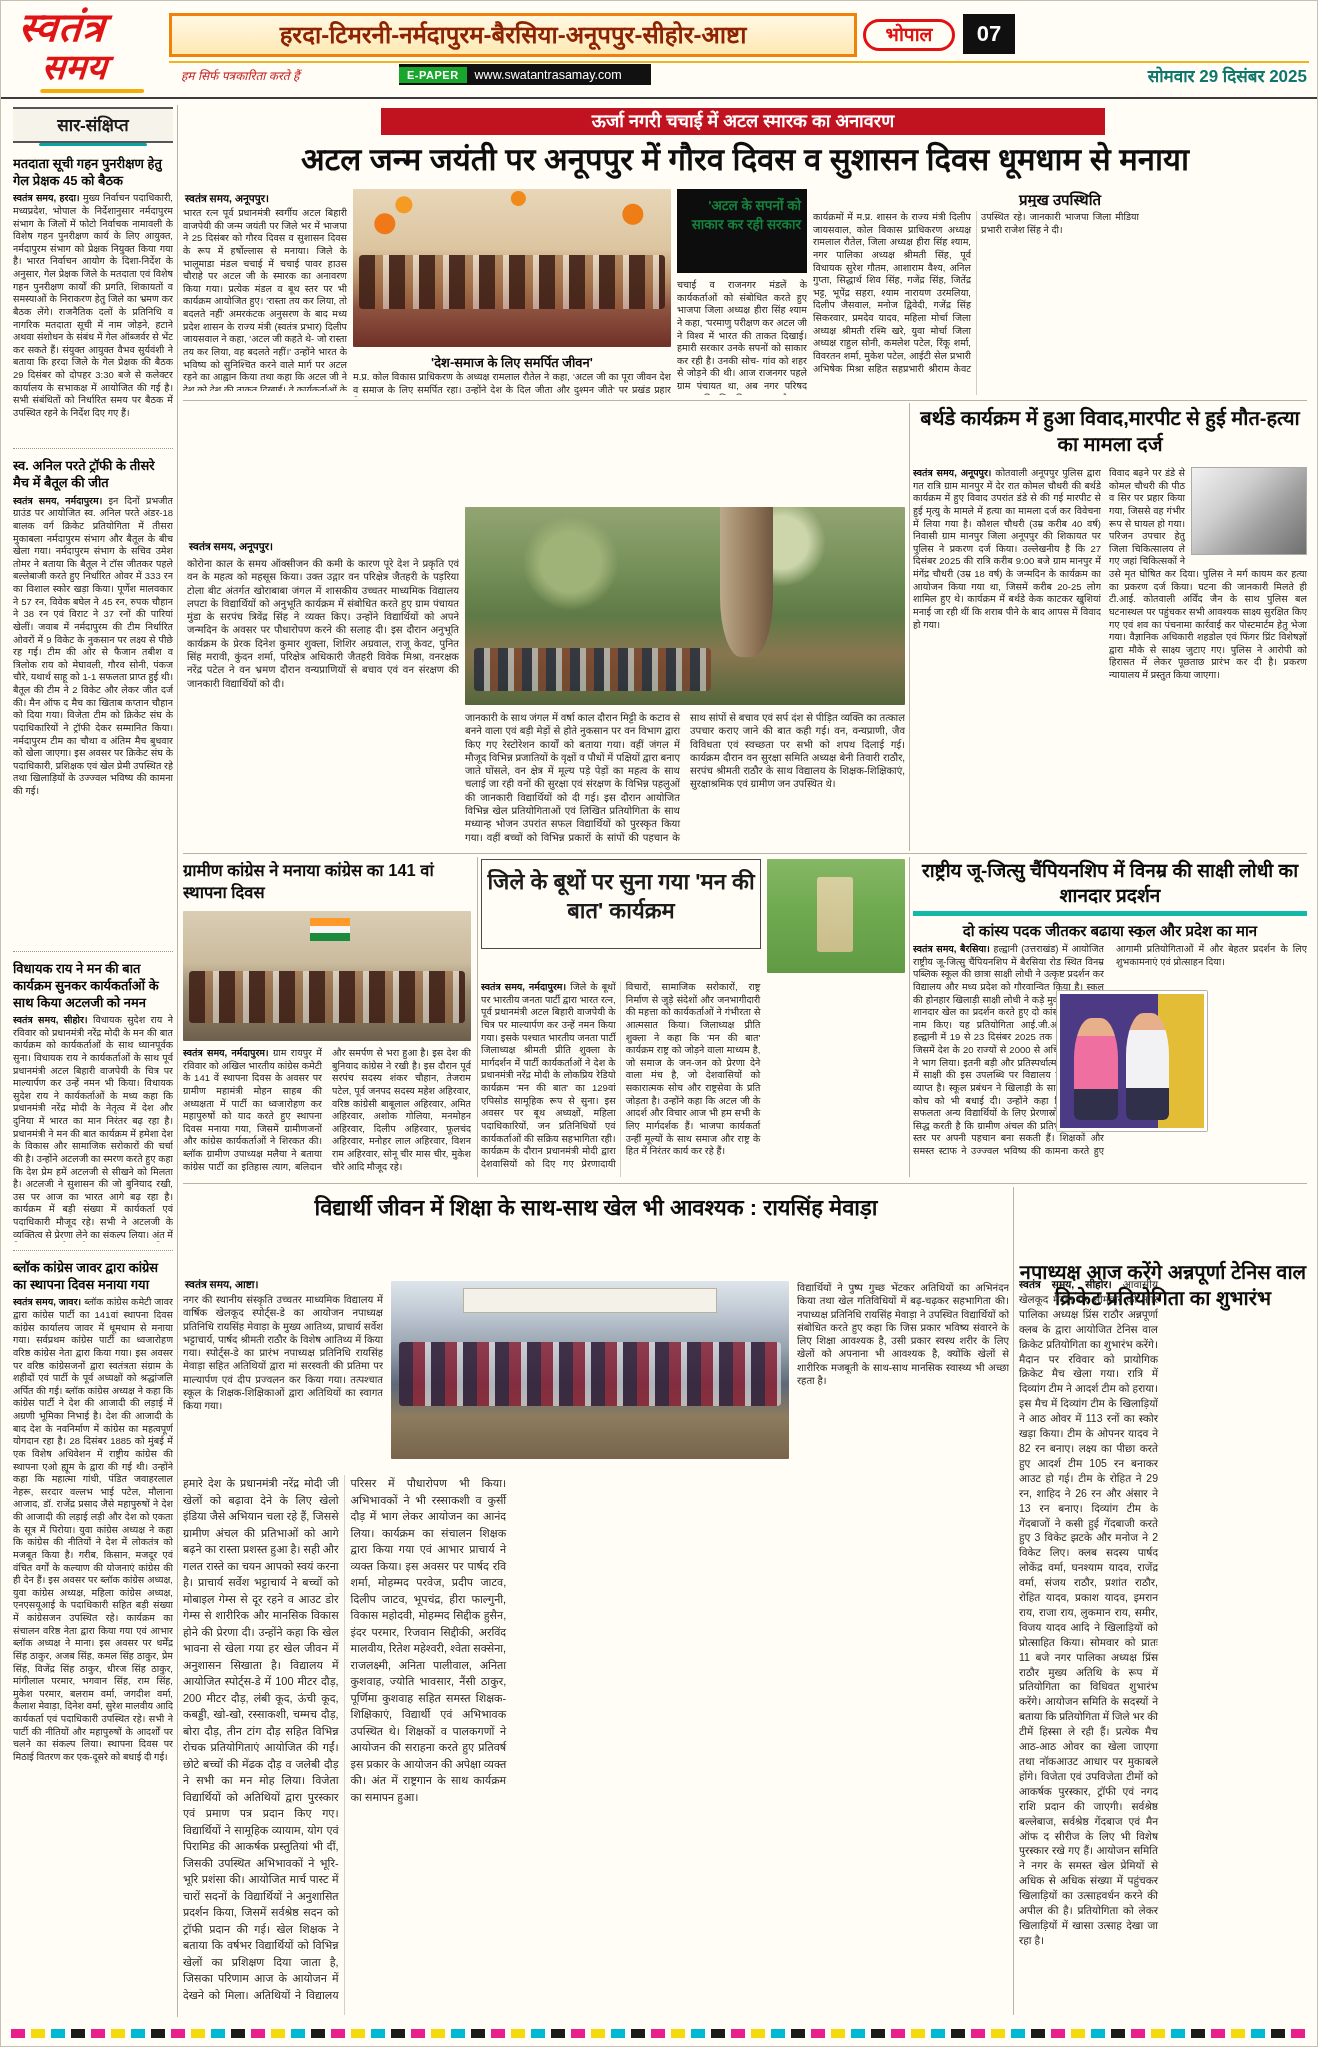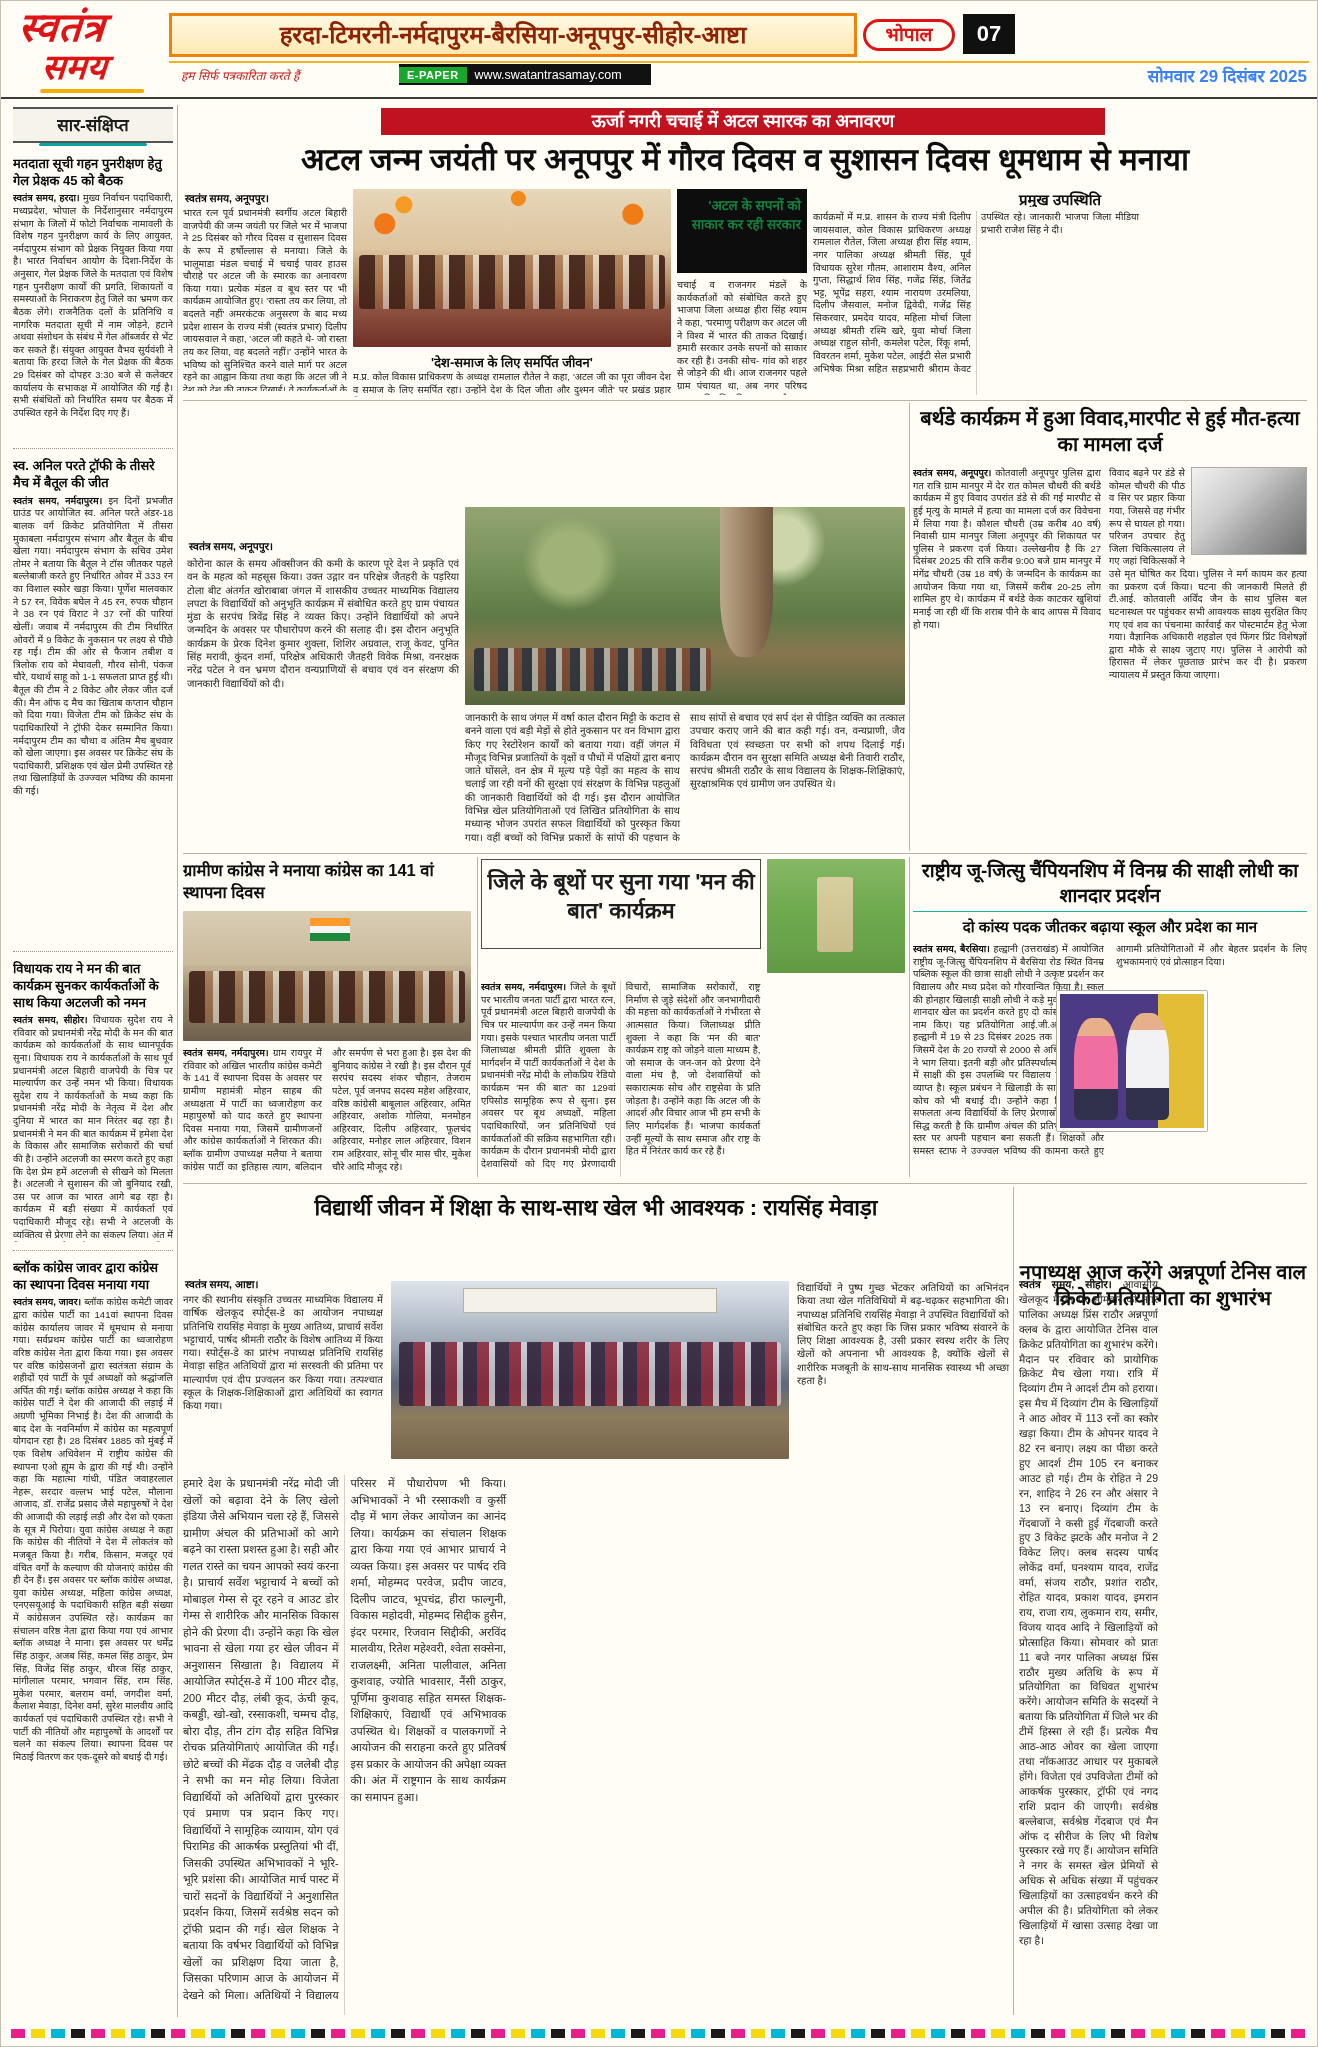--- a/index.html
+++ b/index.html
@@ -17,36 +17,36 @@
 .logo .t2{font-size:35px;margin:2px 0 0 26px}
 .logo .swoosh{width:104px;height:4px;background:#f2ad07;border-radius:3px;margin:5px 0 0 26px}
 .regions{position:absolute;left:168px;top:12px;width:688px;height:44px;border:3px solid #f0820a;background:linear-gradient(180deg,#fff8e2,#ffe9b4);color:#8d2300;font-size:24px;font-weight:bold;text-align:center;line-height:38px;overflow:hidden}
 .edition{position:absolute;left:862px;top:18px;width:92px;height:32px;border:3px solid #e01212;border-radius:17px;color:#e01212;font-size:19px;font-weight:bold;text-align:center;line-height:26px;background:#fffef5}
 .pageno{position:absolute;left:962px;top:13px;width:52px;height:40px;background:#101010;color:#fff;font-size:22px;font-weight:bold;text-align:center;line-height:40px}
 .goldline{position:absolute;left:168px;top:60px;width:1140px;height:2px;background:#f0b41e}
 .tagline{position:absolute;left:180px;top:66px;width:214px;font-size:12px;font-style:italic;color:#c52222;white-space:nowrap;overflow:hidden}
 .epaper{position:absolute;left:398px;top:63px;width:252px;height:21px;background:#111;display:flex;align-items:center;overflow:hidden}
 .epchip{background:#18a62c;color:#fff;font-size:11px;font-weight:bold;padding:2px 8px;letter-spacing:.5px}
 .weburl{color:#fff;font-size:12.5px;padding-left:8px}
-.dateline{position:absolute;left:1000px;top:63px;width:306px;font-size:17px;font-weight:bold;color:#3b82f6;text-align:right}
+.dateline{position:absolute;left:1000px;top:63px;width:306px;font-size:17px;font-weight:bold;color:#0f766e;text-align:right}
 .headrule{position:absolute;left:0;top:96px;width:1318px;height:2px;background:#3c3c3c}
 
 .brief-title{font-size:17px;font-weight:bold;text-align:center;padding:4px 0 5px;border-top:2px solid #555;border-bottom:2px solid #555;position:relative;background:#f6f3ea}
 .brief-title:after{content:"";position:absolute;left:16%;bottom:-5px;width:68%;height:3px;background:#0aa3a3;border-radius:2px}
 .brief-hl{font-size:13px;font-weight:bold;line-height:1.32;color:#0b0b0b;margin-bottom:3px}
 .brief-sep{border-top:1px dotted #9a948a;margin:8px 0}
 
 .kicker-banner{background:#c1121f;color:#fff;font-size:18px;font-weight:bold;text-align:center;line-height:27px;overflow:hidden}
 .hl-top{font-size:31px;font-weight:800;color:#0e0e0e;text-align:center;line-height:1.2;overflow:hidden}
 .hl-forest{font-size:34px;font-weight:800;color:#0e0e0e;line-height:1.24;overflow:hidden}
 .kicker-plain{font-size:19px;font-weight:bold;color:#111;overflow:hidden}
 .hl-med{font-weight:bold;color:#0e0e0e;overflow:hidden}
 .quotebox{background:#0d0d0d;color:#15803d;font-size:13.5px;font-weight:bold;text-align:right;padding:8px 6px;line-height:1.4;overflow:hidden}
 .boxed-hl{border:1.5px solid #4a4a4a;font-size:22px;font-weight:800;text-align:center;line-height:1.3;padding:8px 4px;overflow:hidden}
-.subrule{border-top:1px solid #14b8a6;padding-top:4px}
+.subrule{border-top:5px solid #14b8a6;padding-top:4px}
 .cols2{column-count:2;column-gap:10px;column-fill:auto}
 .cols3{column-count:3;column-gap:10px;column-rule:1px solid #d2ccc0;column-fill:auto}
 .cols5{column-count:5;column-gap:12px;column-rule:1px solid #d5d0c6;column-fill:auto}
 
 .photo{position:absolute;overflow:hidden;border-radius:1px}
 .photo-stage{background:radial-gradient(circle at 10% 22%,#f07818 0 10px,transparent 11px),radial-gradient(circle at 16% 10%,#f59a22 0 8px,transparent 9px),radial-gradient(circle at 88% 16%,#ef7d15 0 10px,transparent 11px),radial-gradient(circle at 52% 6%,#f08a1a 0 7px,transparent 8px),linear-gradient(180deg,#e7d6b8 0%,#dcc5a0 38%,#b98f68 58%,#8e5340 75%,#6f3128 100%)}
 .ph-crowd{position:absolute;left:2%;right:2%;top:42%;height:34%;background:repeating-linear-gradient(90deg,rgba(66,34,24,.92) 0 16px,rgba(150,95,55,.55) 16px 24px,rgba(245,243,236,.5) 24px 30px);border-radius:4px}
 .photo-forest{background:radial-gradient(circle at 72% 18%,#ccd6aa 0 26px,transparent 44px),radial-gradient(circle at 24% 28%,#9fb277 0 30px,transparent 48px),linear-gradient(180deg,#93a472 0%,#77915a 30%,#5f7a46 55%,#88764f 74%,#55663c 100%)}
 .ph-trunk{position:absolute;left:58%;top:0;width:12%;height:76%;background:linear-gradient(90deg,#bba98b,#94795a 60%,#6f5640);border-radius:0 0 40% 40%}
 .ph-people{position:absolute;left:2%;bottom:7%;width:54%;height:22%;background:repeating-linear-gradient(90deg,rgba(40,45,60,.85) 0 10px,rgba(205,205,214,.6) 10px 16px,rgba(120,60,40,.7) 16px 24px);border-radius:4px}

